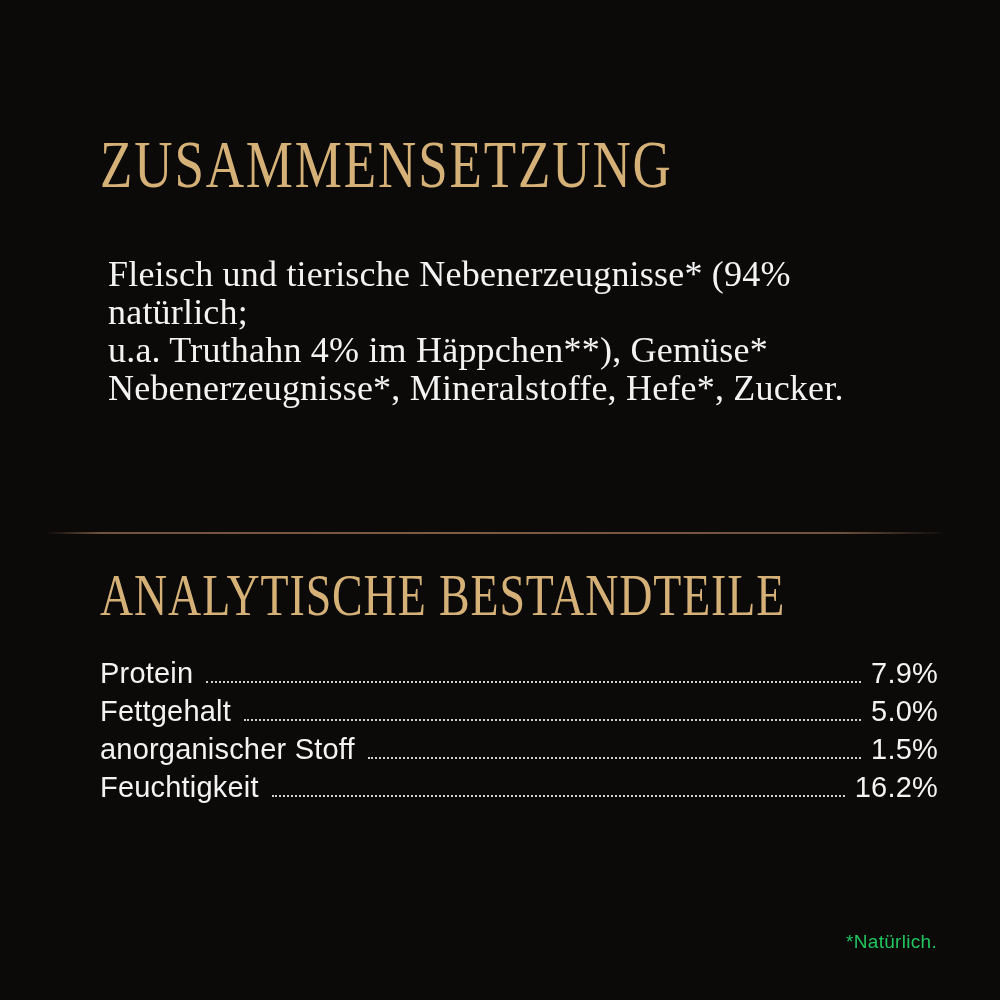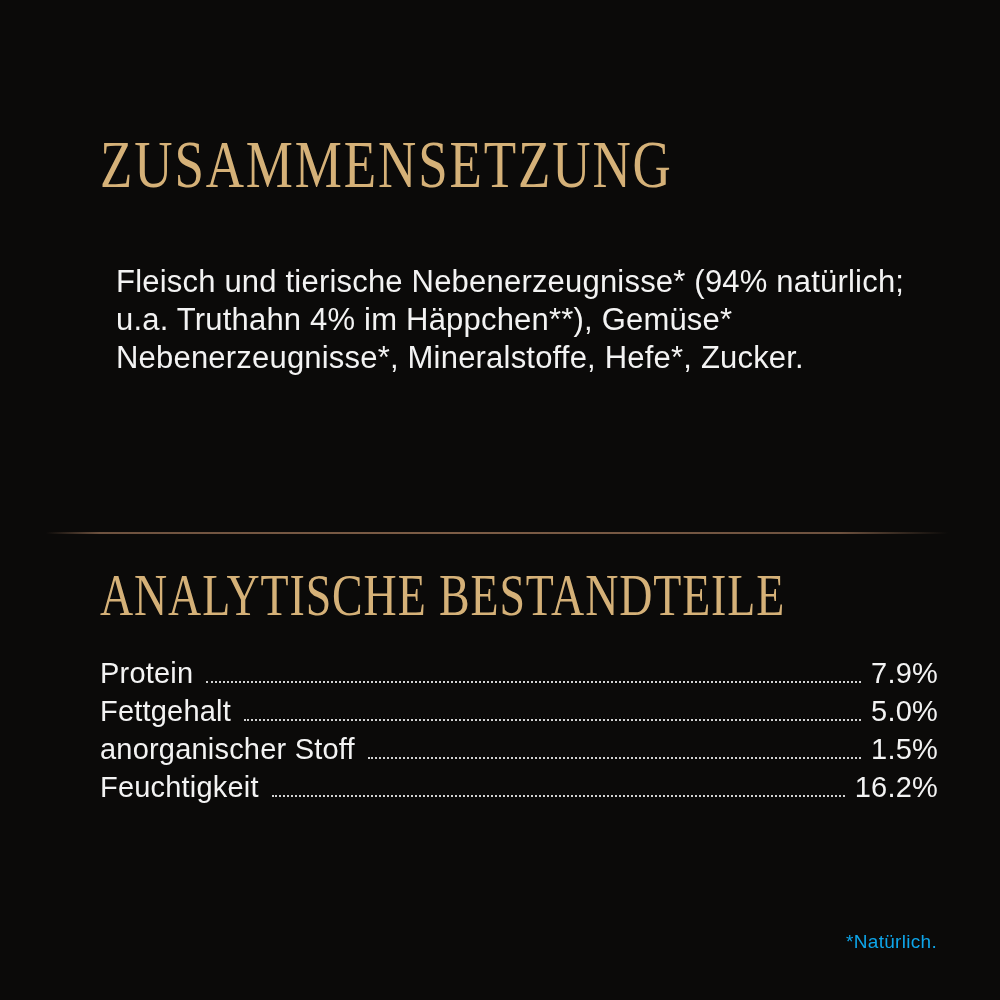--- a/index.html
+++ b/index.html
@@ -30,26 +30,27 @@
   .h-analysis{
     top:562px;
     font-size:51px;
     letter-spacing:1px;
     transform:scale(0.90,1.15);
   }
   
   .composition-text{
     position:absolute;
     top:247px;left:100px;right:60px;
-    margin:16px;
-    font-size:31px;
+    margin:8px;
+    font-size:36px;
     line-height:38px;
     font-weight:400;
     letter-spacing:.2px;
     color:#f3f3f3;
+    font-family:Liberation Serif, serif;
   }
   .composition-text span{display:block;}
   
   .divider{
     position:absolute;
     top:532px;left:46px;
     width:902px;height:2px;
     background:linear-gradient(90deg,
       rgba(110,82,63,0) 0%,
       #6e523f 6%,
@@ -81,21 +82,21 @@
   }
   .analysis-value{white-space:nowrap;}
   
   .footnotes{
     position:absolute;
     top:930px;right:63px;
     text-align:right;
     font-size:19px;
     line-height:24px;
     letter-spacing:.3px;
-    color:#0ea5e9;
+    color:#22c55e;
   }
   .footnotes span{display:block;}
 </style>
 </head>
 <body>
 
 <div class="page">
 
   <h1 class="gold-heading h-composition">ZUSAMMENSETZUNG</h1>
 

